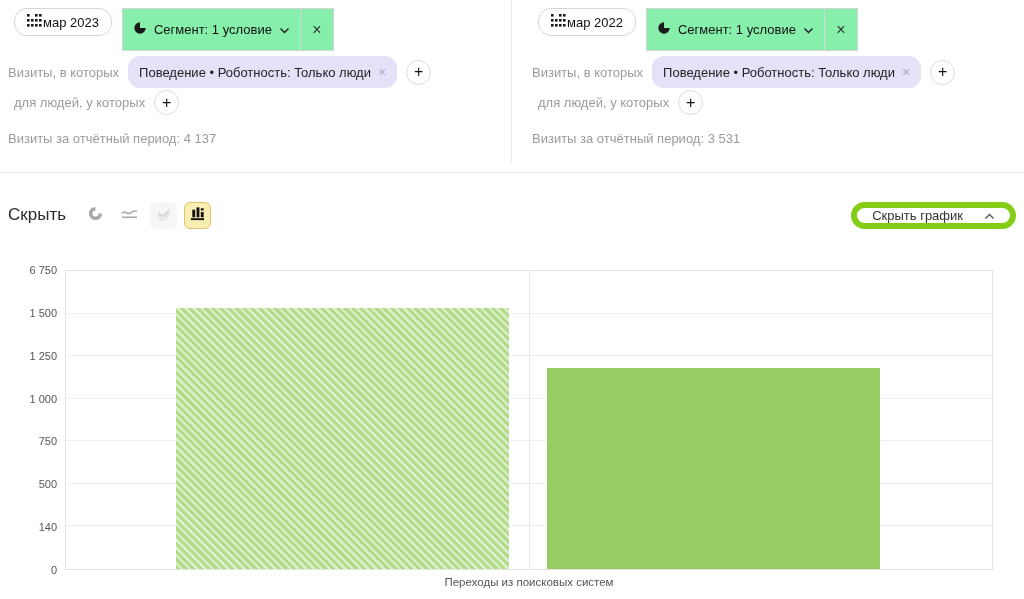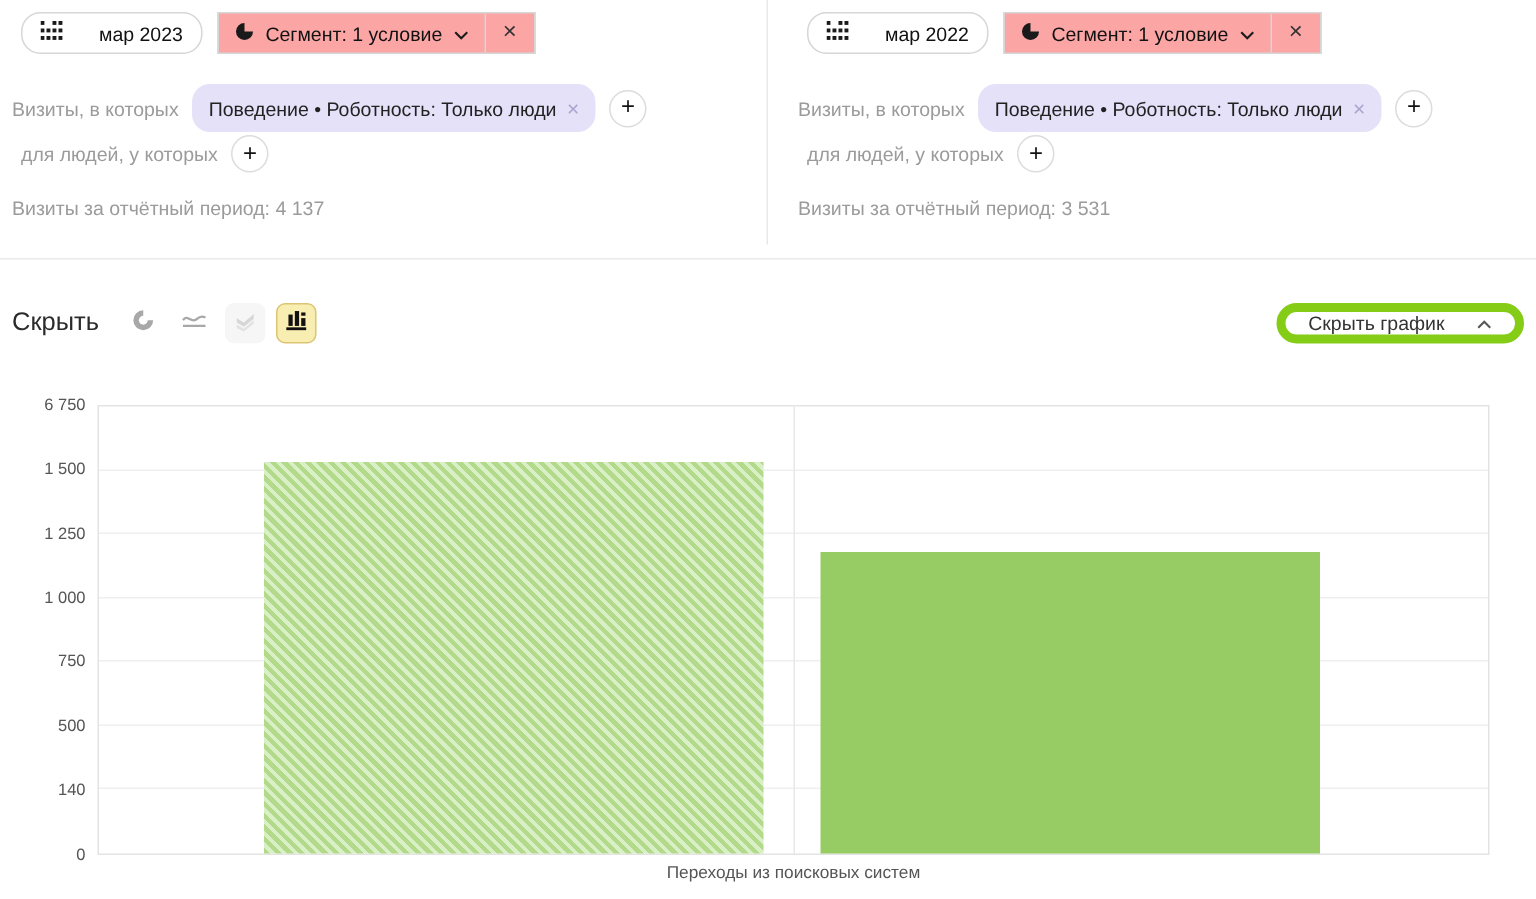--- a/index.html
+++ b/index.html
@@ -9,24 +9,24 @@
 
   
   .v-divider { position:absolute; left:511px; top:0; width:1px; height:163px; background:#e9e9e9; }
   .h-divider { position:absolute; left:0; top:172px; width:1024px; height:1px; background:#e9e9e9; }
 
   .seg-panel { position:absolute; top:0; height:172px; }
   .seg-panel.left  { left:8px;   width:496px; }
   .seg-panel.right { left:532px; width:484px; }
 
   .row1 { position:absolute; top:8px; left:6px; display:flex; align-items:stretch; gap:10px; }
-  .btn  { display:flex; align-items:center; gap:24px; height:28px; padding:0 12px;
+  .btn  { display:flex; align-items:center; gap:1px; height:28px; padding:0 12px;
           background:#fff; border:1px solid #d6d6d6; border-radius:13px;
           font-size:13px; color:#111; cursor:pointer; white-space:nowrap; }
-  .seg-group { display:flex; align-items:stretch; height:28px; border:1px solid #d6d6d6; border-radius:0; overflow:hidden; background:#fca5a5; }
+  .seg-group { display:flex; align-items:stretch; height:43px; border:1px solid #d6d6d6; border-radius:0; overflow:hidden; background:#86efac; }
   .seg-main  { display:flex; align-items:center; gap:7px; padding:0 10px; font-size:13px; color:#111; cursor:pointer; }
   .seg-sep   { width:1px; background:#d6d6d6; }
   .seg-close { display:flex; align-items:center; justify-content:center; width:32px; font-size:16px; color:#333; cursor:pointer; }
 
   .row2 { position:absolute; top:56px; left:0; display:flex; align-items:center; gap:9px; }
   .row3 { position:absolute; top:90px; left:6px; display:flex; align-items:center; gap:9px; }
   .gray-label { font-size:13px; color:#9b9b9b; white-space:nowrap; }
   .chip { display:flex; align-items:center; gap:7px; height:23px; padding:16px 11px;
           background:#e4e1f9; border-radius:12px; font-size:13px; color:#222; cursor:pointer; white-space:nowrap; }
   .chip-x { color:#aaa5cd; font-size:14px; cursor:pointer; }

